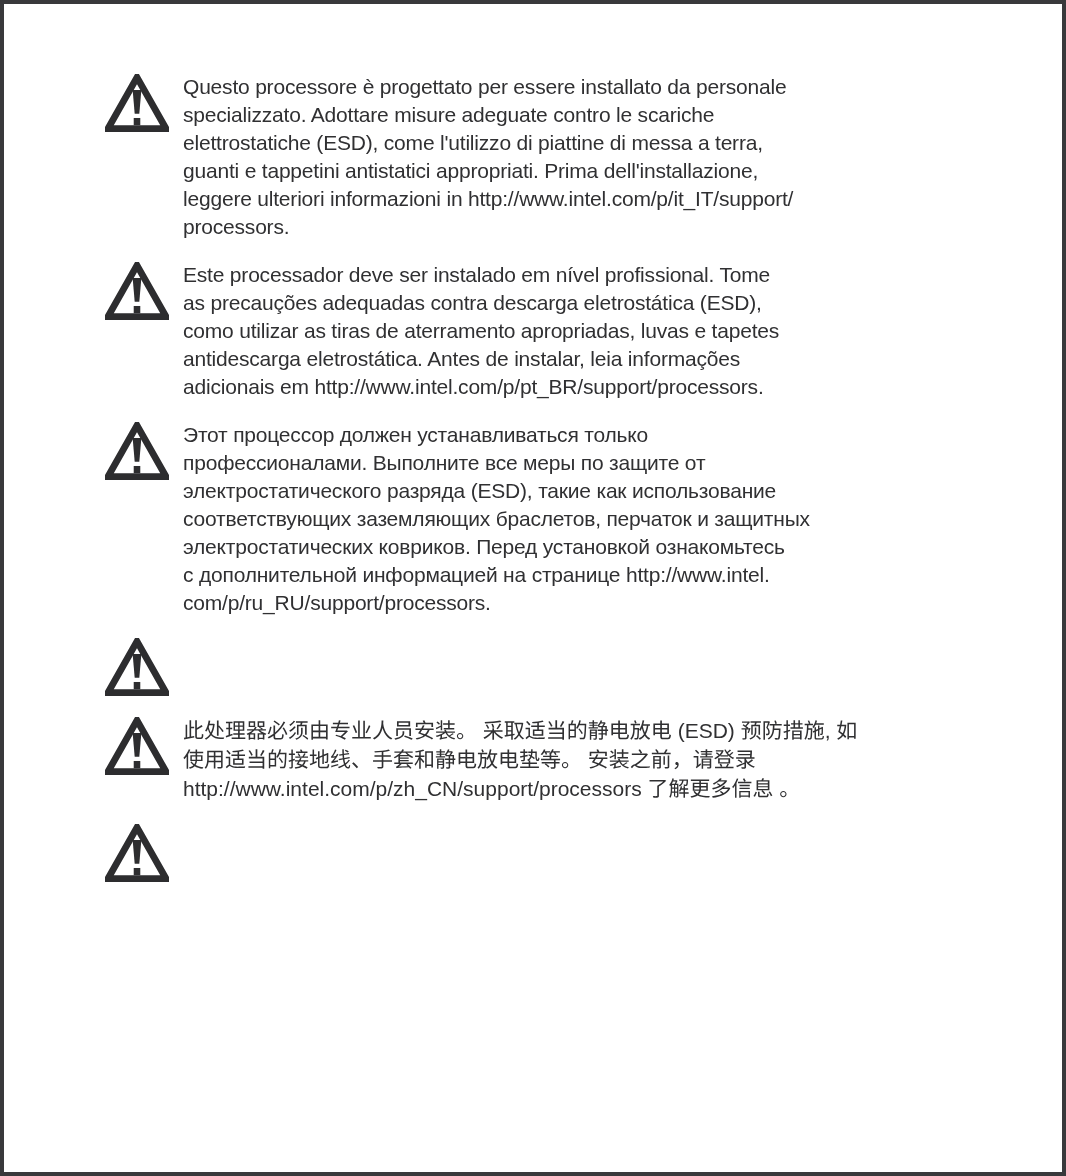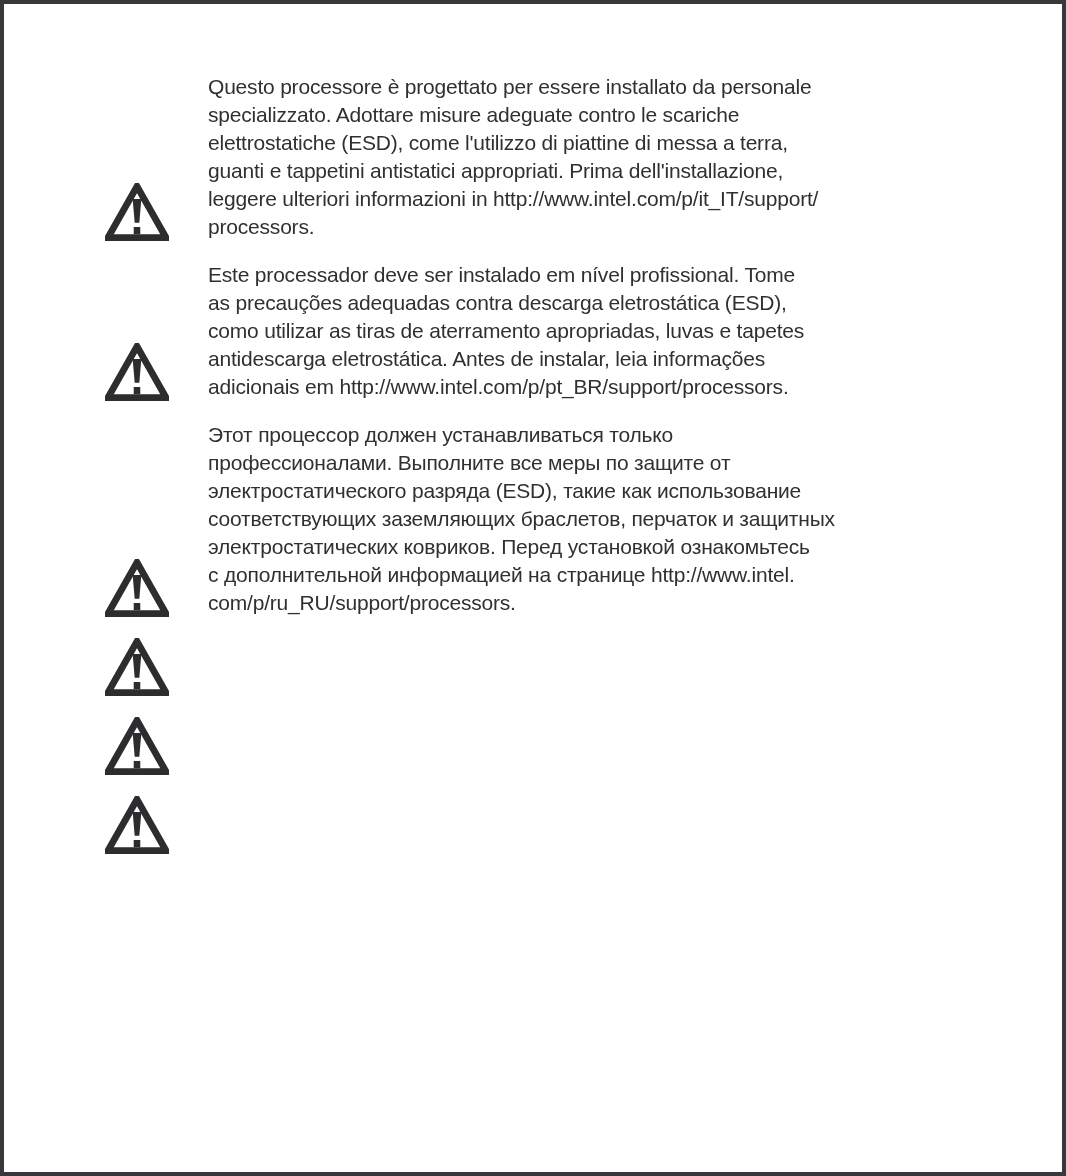--- a/index.html
+++ b/index.html
@@ -10,23 +10,22 @@
     background: #ffffff;
     border: 4px solid #39393b;
     overflow: hidden;
     font-family: "Liberation Sans", "DejaVu Sans", sans-serif;
   }
   .content {
     padding: 69px 58px 0 101px;
   }
   .notice {
     display: flex;
-    align-items: flex-end;
+    align-items: flex-start;
     margin-bottom: 20px;
-    gap: 25px;
   }
   .icon {
     flex: 0 0 auto;
     width: 64px;
     height: 58px;
     margin-right: 14px;
     margin-top: 1px;
     display: block;
   }
   .icon svg { display: block; }
@@ -108,20 +107,23 @@
     </div>
 
     <div class="notice">
       <span class="icon">
         <svg viewBox="0 0 66 60" width="64" height="58" aria-hidden="true">
           <path d="M33 3.5 L63 56.5 L3 56.5 Z" fill="none" stroke="#2d2d2f" stroke-width="7" stroke-linejoin="miter" stroke-miterlimit="12"></path>
           <path d="M28.5 16.5 L37.5 16.5 L35.4 41 L30.6 41 Z" fill="#2d2d2f"></path>
           <rect x="29.6" y="45.5" width="6.8" height="7.5" fill="#2d2d2f"></rect>
         </svg>
       </span>
+      <p class="text cjk" lang="zh-CN">此处理器必须由专业人员安装。 采取适当的静电放电 (ESD) 预防措施, 如
+使用适当的接地线、手套和静电放电垫等。 安装之前，请登录
+http://www.intel.com/p/zh_CN/support/processors 了解更多信息 。</p>
     </div>
 
     <div class="notice">
       <span class="icon">
         <svg viewBox="0 0 66 60" width="64" height="58" aria-hidden="true">
           <path d="M33 3.5 L63 56.5 L3 56.5 Z" fill="none" stroke="#2d2d2f" stroke-width="7" stroke-linejoin="miter" stroke-miterlimit="12"></path>
           <path d="M28.5 16.5 L37.5 16.5 L35.4 41 L30.6 41 Z" fill="#2d2d2f"></path>
           <rect x="29.6" y="45.5" width="6.8" height="7.5" fill="#2d2d2f"></rect>
         </svg>
       </span>

